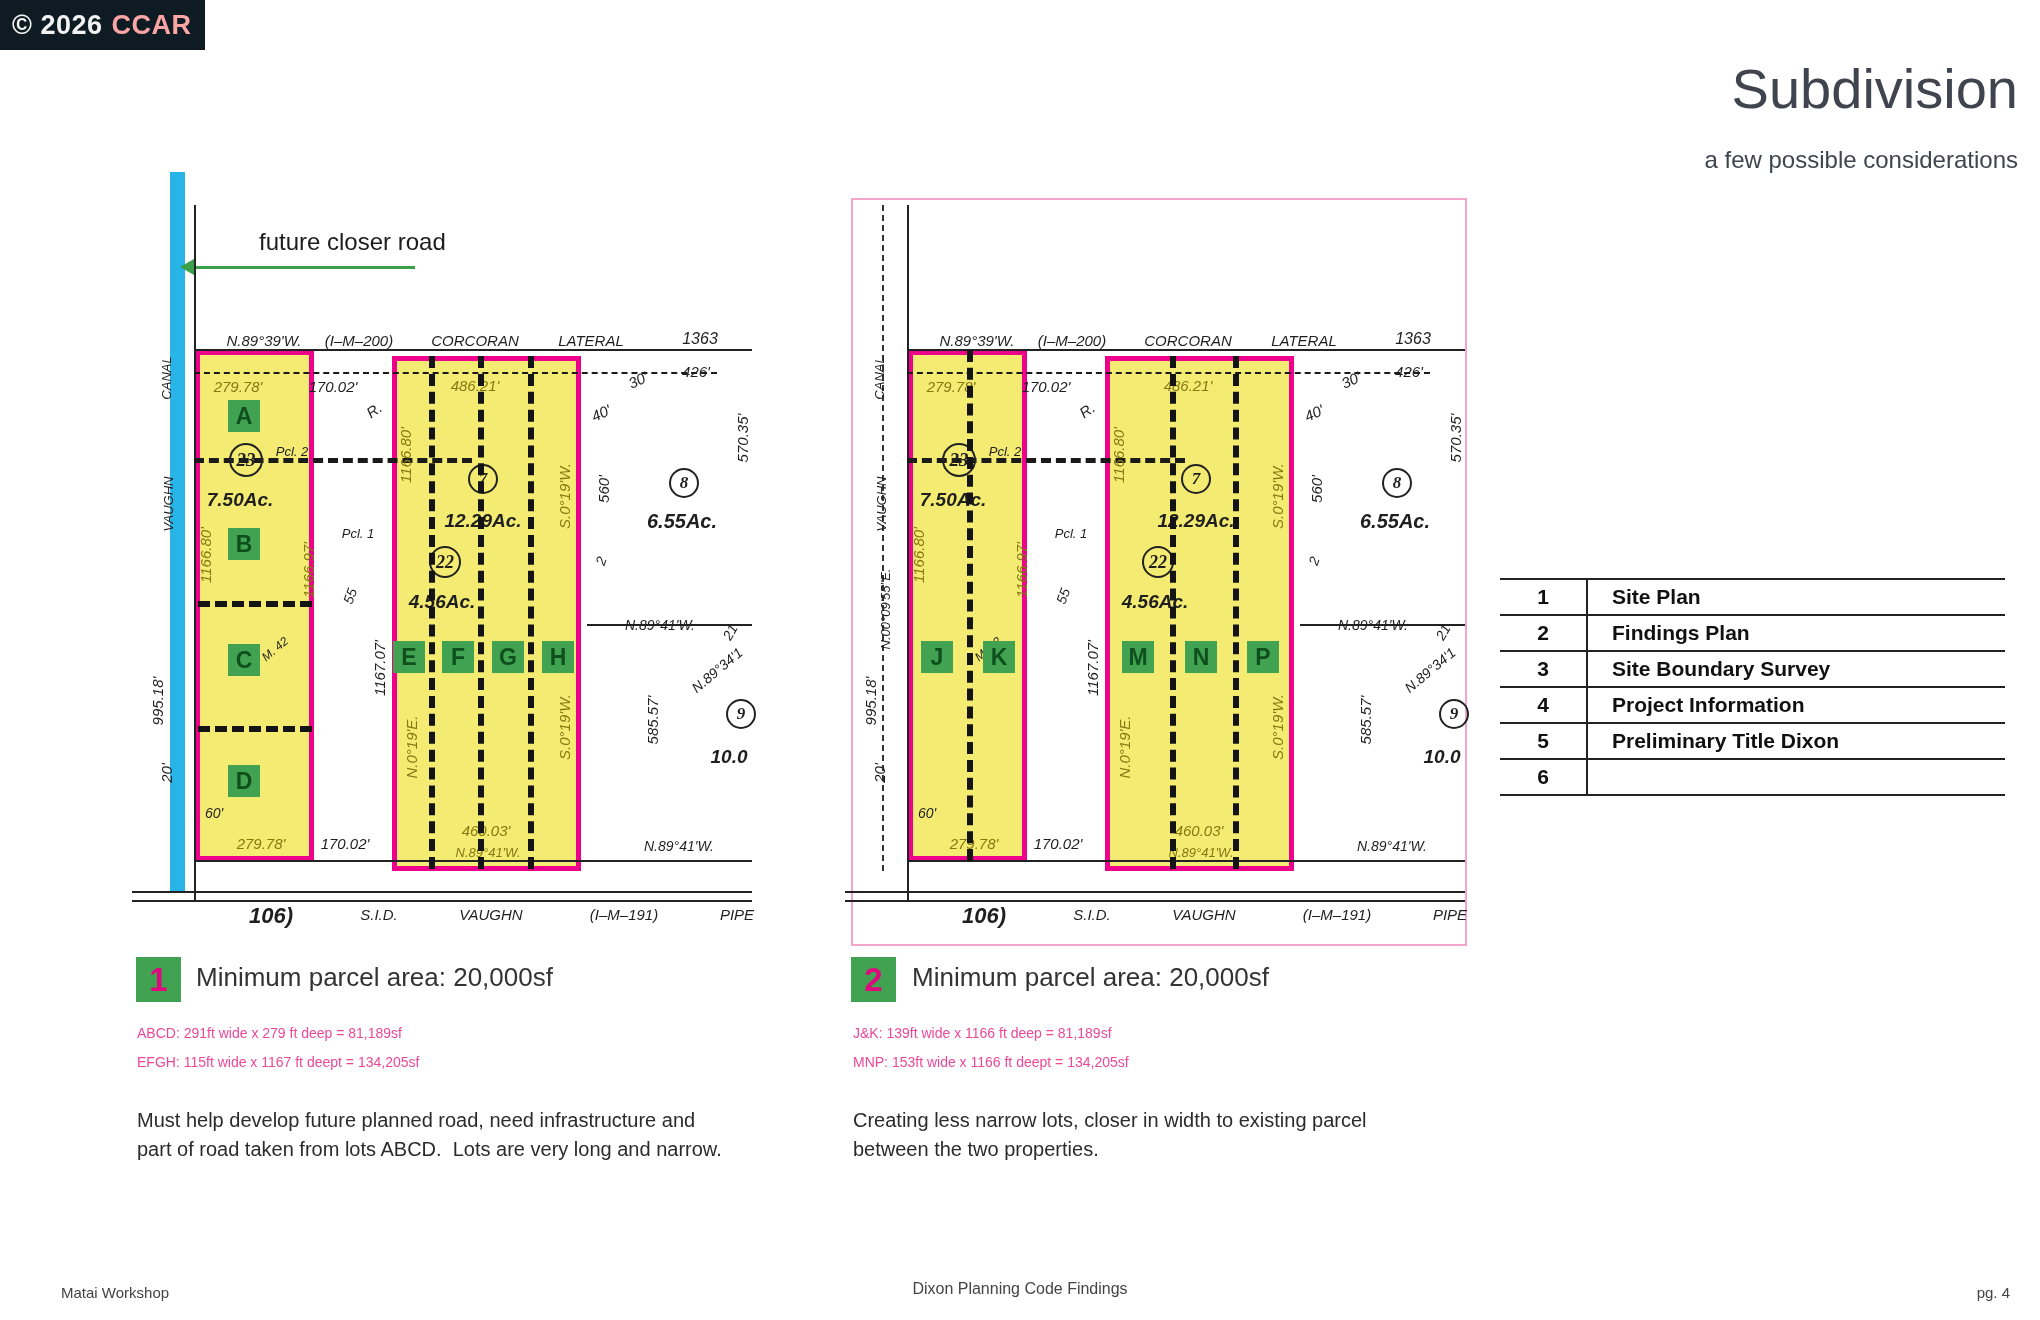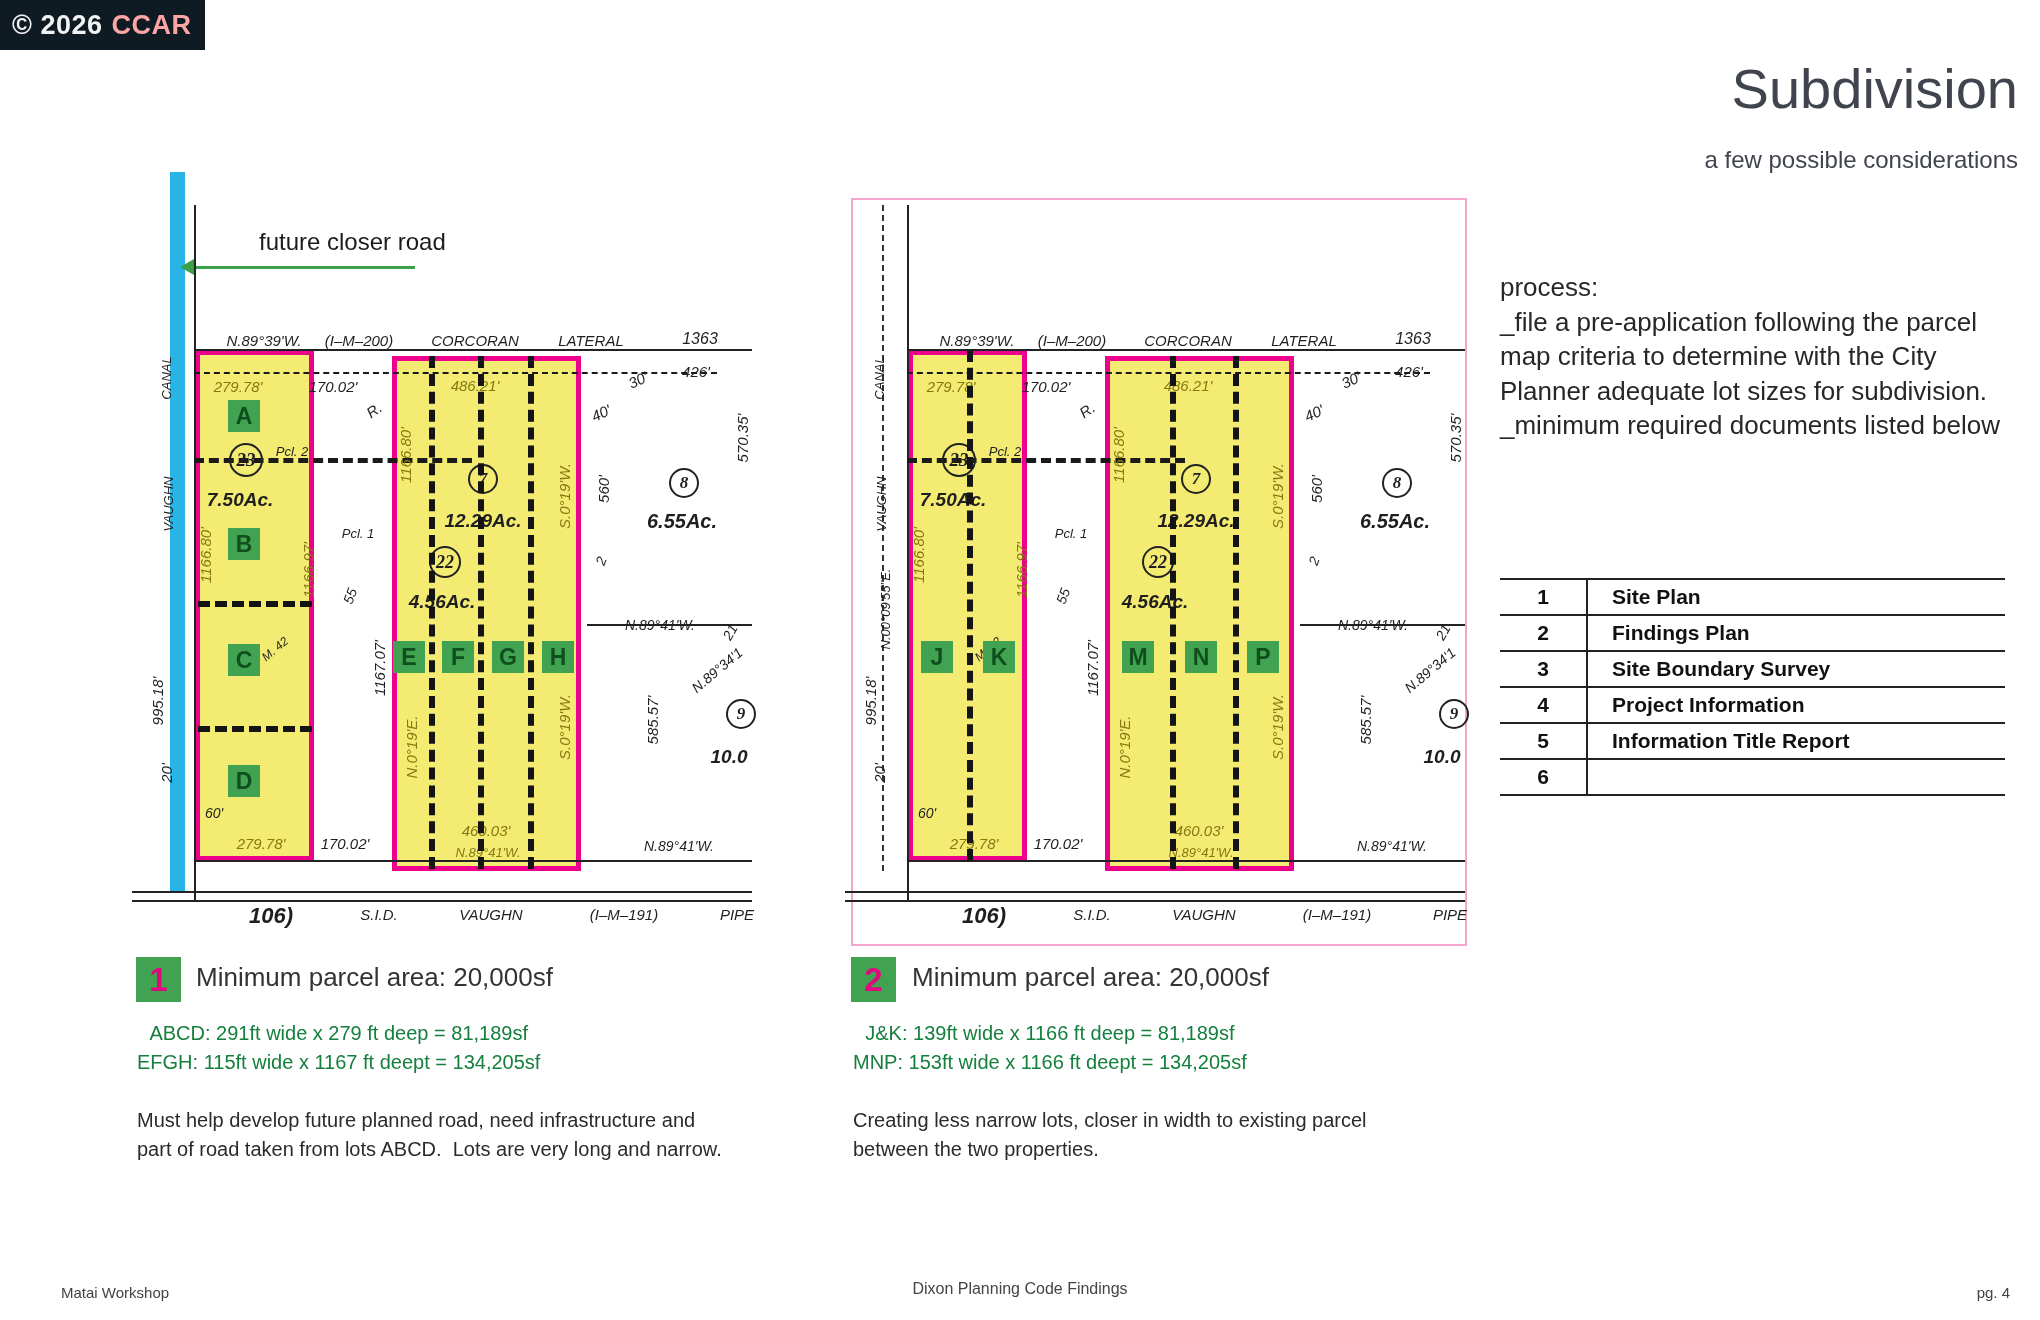--- a/index.html
+++ b/index.html
@@ -37,21 +37,21 @@
   .road-label{position:absolute;left:259px;top:228px;font-size:24px;color:#1c1c1c;}
   .arrow-line{position:absolute;left:193px;top:266px;width:222px;height:3px;background:#3aa04a;}
   .arrow-head{position:absolute;left:180px;top:259px;width:0;height:0;border-top:8px solid transparent;border-bottom:8px solid transparent;border-right:14px solid #3aa04a;}
 
   
   .pink-box{position:absolute;left:851px;top:198px;width:612px;height:744px;border:2px solid #f2a6cc;}
 
   
   .badge{position:absolute;width:45px;height:45px;background:#41a351;color:#e0087e;font-weight:700;font-size:33px;display:flex;align-items:center;justify-content:center;}
   .min-area{position:absolute;font-size:26px;color:#333;}
-  .dims{position:absolute;font-size:20px;line-height:29px;color:#15803d;text-align:center;}
+  .dims{position:absolute;font-size:14px;line-height:29px;color:#ec4899;}
   .dims p{margin:0;}
   .note{position:absolute;font-size:20px;line-height:29px;color:#2b2b2b;white-space:pre-wrap;}
 
   
   .footer-left{position:absolute;left:61px;top:1284px;font-size:15px;color:#444;}
   .footer-center{position:absolute;left:0;top:1280px;width:100%;text-align:center;font-size:16px;color:#444;}
   .footer-right{position:absolute;right:30px;top:1284px;font-size:15px;color:#444;}
 </style>
 </head>
 <body>
@@ -59,45 +59,41 @@
 <div id="page">
 
   <div class="copyright">
     <span class="pref">© 2026</span>
     <span class="brand">CCAR</span>
   </div>
 
   <div class="title">Subdivision</div>
   <div class="subtitle">a few possible considerations</div>
 
-  <div class="process">
-    <p>process:</p>
-    <span><p class="">_file a pre-application following the parcel map criteria to determine with the City Planner adequate lot sizes for subdivision.</p><p class="">_minimum required documents listed below</p></span>
-  </div>
 
   <div class="doc-table">
       <div class="doc-row">
         <div class="doc-num">1</div>
         <div class="doc-label">Site Plan</div>
       </div>
       <div class="doc-row">
         <div class="doc-num">2</div>
         <div class="doc-label">Findings Plan</div>
       </div>
       <div class="doc-row">
         <div class="doc-num">3</div>
         <div class="doc-label">Site Boundary Survey</div>
       </div>
       <div class="doc-row">
         <div class="doc-num">4</div>
         <div class="doc-label">Project Information</div>
       </div>
       <div class="doc-row">
         <div class="doc-num">5</div>
-        <div class="doc-label">Information Title Report</div>
+        <div class="doc-label">Preliminary Title Dixon</div>
       </div>
       <div class="doc-row">
         <div class="doc-num">6</div>
       </div>
     </div>
 
   <div class="canal-line"></div>
   <div class="road-label">future closer road</div>
   <div class="arrow-line"></div>
   <div class="arrow-head"></div>

